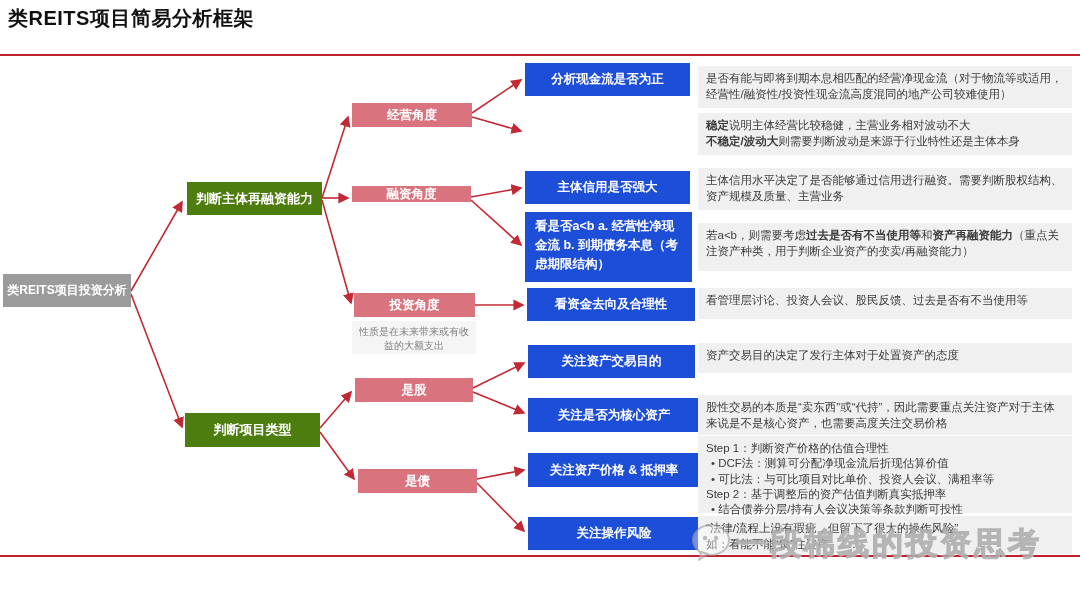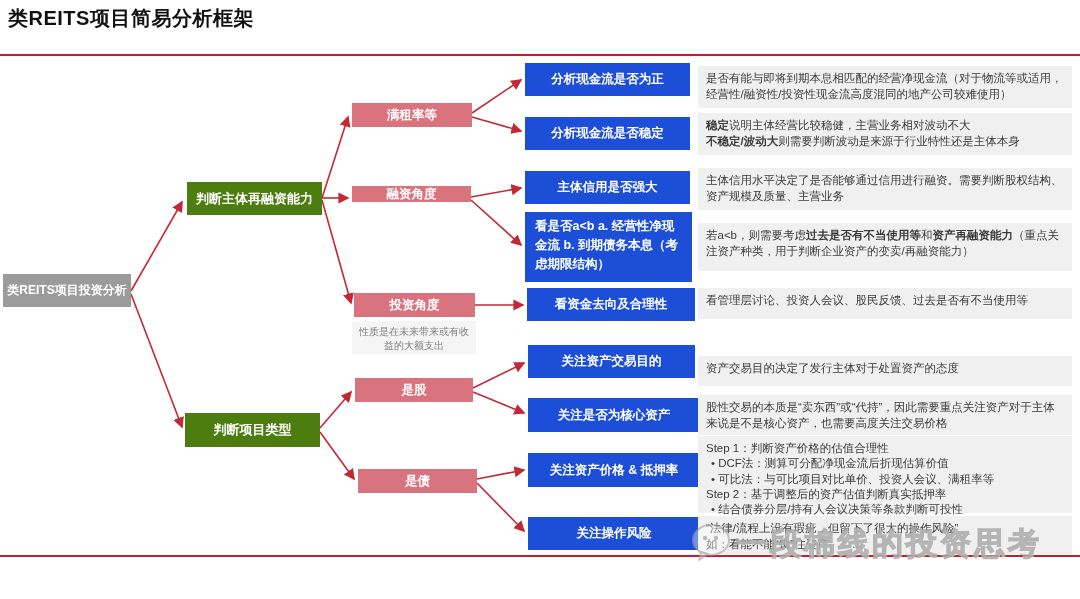--- a/index.html
+++ b/index.html
@@ -74,29 +74,28 @@
       <line x1="477" y1="479" x2="524" y2="470"></line>
       <line x1="477" y1="483" x2="524" y2="531"></line>
     </g>
   </svg>
 
   <div class="node gray-root" style="left:3px;top:274px;width:128px;height:33px;">类REITS项目投资分析</div>
 
   <div class="node red" style="left:187px;top:182px;width:135px;height:33px;">判断主体再融资能力</div>
   <div class="node red" style="left:185px;top:413px;width:135px;height:34px;">判断项目类型</div>
 
-  <div class="node pink" style="left:352px;top:103px;width:120px;height:24px;">满租率等</div>
+  <div class="node pink" style="left:352px;top:103px;width:120px;height:24px;">经营角度</div>
   <div class="node pink" style="left:352px;top:186px;width:119px;height:16px;">融资角度</div>
   <div class="node pink" style="left:354px;top:293px;width:121px;height:24px;">投资角度</div>
   <div class="note" style="left:352px;top:321px;width:124px;height:33px;">性质是在未来带来或有收益的大额支出</div>
   <div class="node pink" style="left:355px;top:378px;width:118px;height:24px;">是股</div>
   <div class="node pink" style="left:358px;top:469px;width:119px;height:24px;">是债</div>
 
   <div class="leaf" style="left:525px;top:63px;width:165px;height:33px;">分析现金流是否为正</div>
-  <div class="leaf" style="left:525px;top:117px;width:165px;height:33px;">分析现金流是否稳定</div>
   <div class="leaf" style="left:525px;top:171px;width:165px;height:33px;">主体信用是否强大</div>
   <div class="leaf multi" style="left:525px;top:212px;width:167px;height:70px;">
     <span class="row">看是否a&lt;b</span>
     <span class="row">a. 经营性净现金流</span>
     <span class="row">b. 到期债务本息（考虑期限结构）</span>
   </div>
   <div class="leaf" style="left:527px;top:288px;width:168px;height:33px;">看资金去向及合理性</div>
   <div class="leaf" style="left:528px;top:345px;width:167px;height:33px;">关注资产交易目的</div>
   <div class="leaf" style="left:528px;top:398px;width:172px;height:34px;">关注是否为核心资产</div>
   <div class="leaf" style="left:528px;top:453px;width:172px;height:34px;text-align:center;">关注资产价格 &amp; 抵押率</div>
@@ -110,21 +109,21 @@
   </div>
 
   <div class="desc" style="left:698px;top:168px;width:374px;height:42px;">主体信用水平决定了是否能够通过信用进行融资。需要判断股权结构、资产规模及质量、主营业务</div>
 
   <div class="desc" style="left:698px;top:223px;width:374px;height:48px;">
     <span>若a&lt;b，则需要考虑</span><span class="b">过去是否有不当使用等</span><span>和</span><span class="b">资产再融资能力</span><span>（重点关注资产种类，用于判断企业资产的变卖/再融资能力）</span>
   </div>
 
   <div class="desc" style="left:698px;top:288px;width:374px;height:31px;">看管理层讨论、投资人会议、股民反馈、过去是否有不当使用等</div>
 
-  <div class="desc" style="left:698px;top:343px;width:374px;height:30px;margin-top:13px;">资产交易目的决定了发行主体对于处置资产的态度</div>
+  <div class="desc" style="left:698px;top:343px;width:374px;height:30px;">资产交易目的决定了发行主体对于处置资产的态度</div>
 
   <div class="desc" style="left:698px;top:395px;width:374px;height:40px;">股性交易的本质是“卖东西”或“代持”，因此需要重点关注资产对于主体来说是不是核心资产，也需要高度关注交易价格</div>
 
   <div class="desc" style="left:698px;top:436px;width:374px;height:77px;line-height:1.33;">
     <span class="row">Step 1：判断资产价格的估值合理性</span>
     <span class="row indent">•  DCF法：测算可分配净现金流后折现估算价值</span>
     <span class="row indent">•  可比法：与可比项目对比单价、投资人会议、满租率等</span>
     <span class="row">Step 2：基于调整后的资产估值判断真实抵押率</span>
     <span class="row indent">•  结合债券分层/持有人会议决策等条款判断可投性</span>
   </div>

